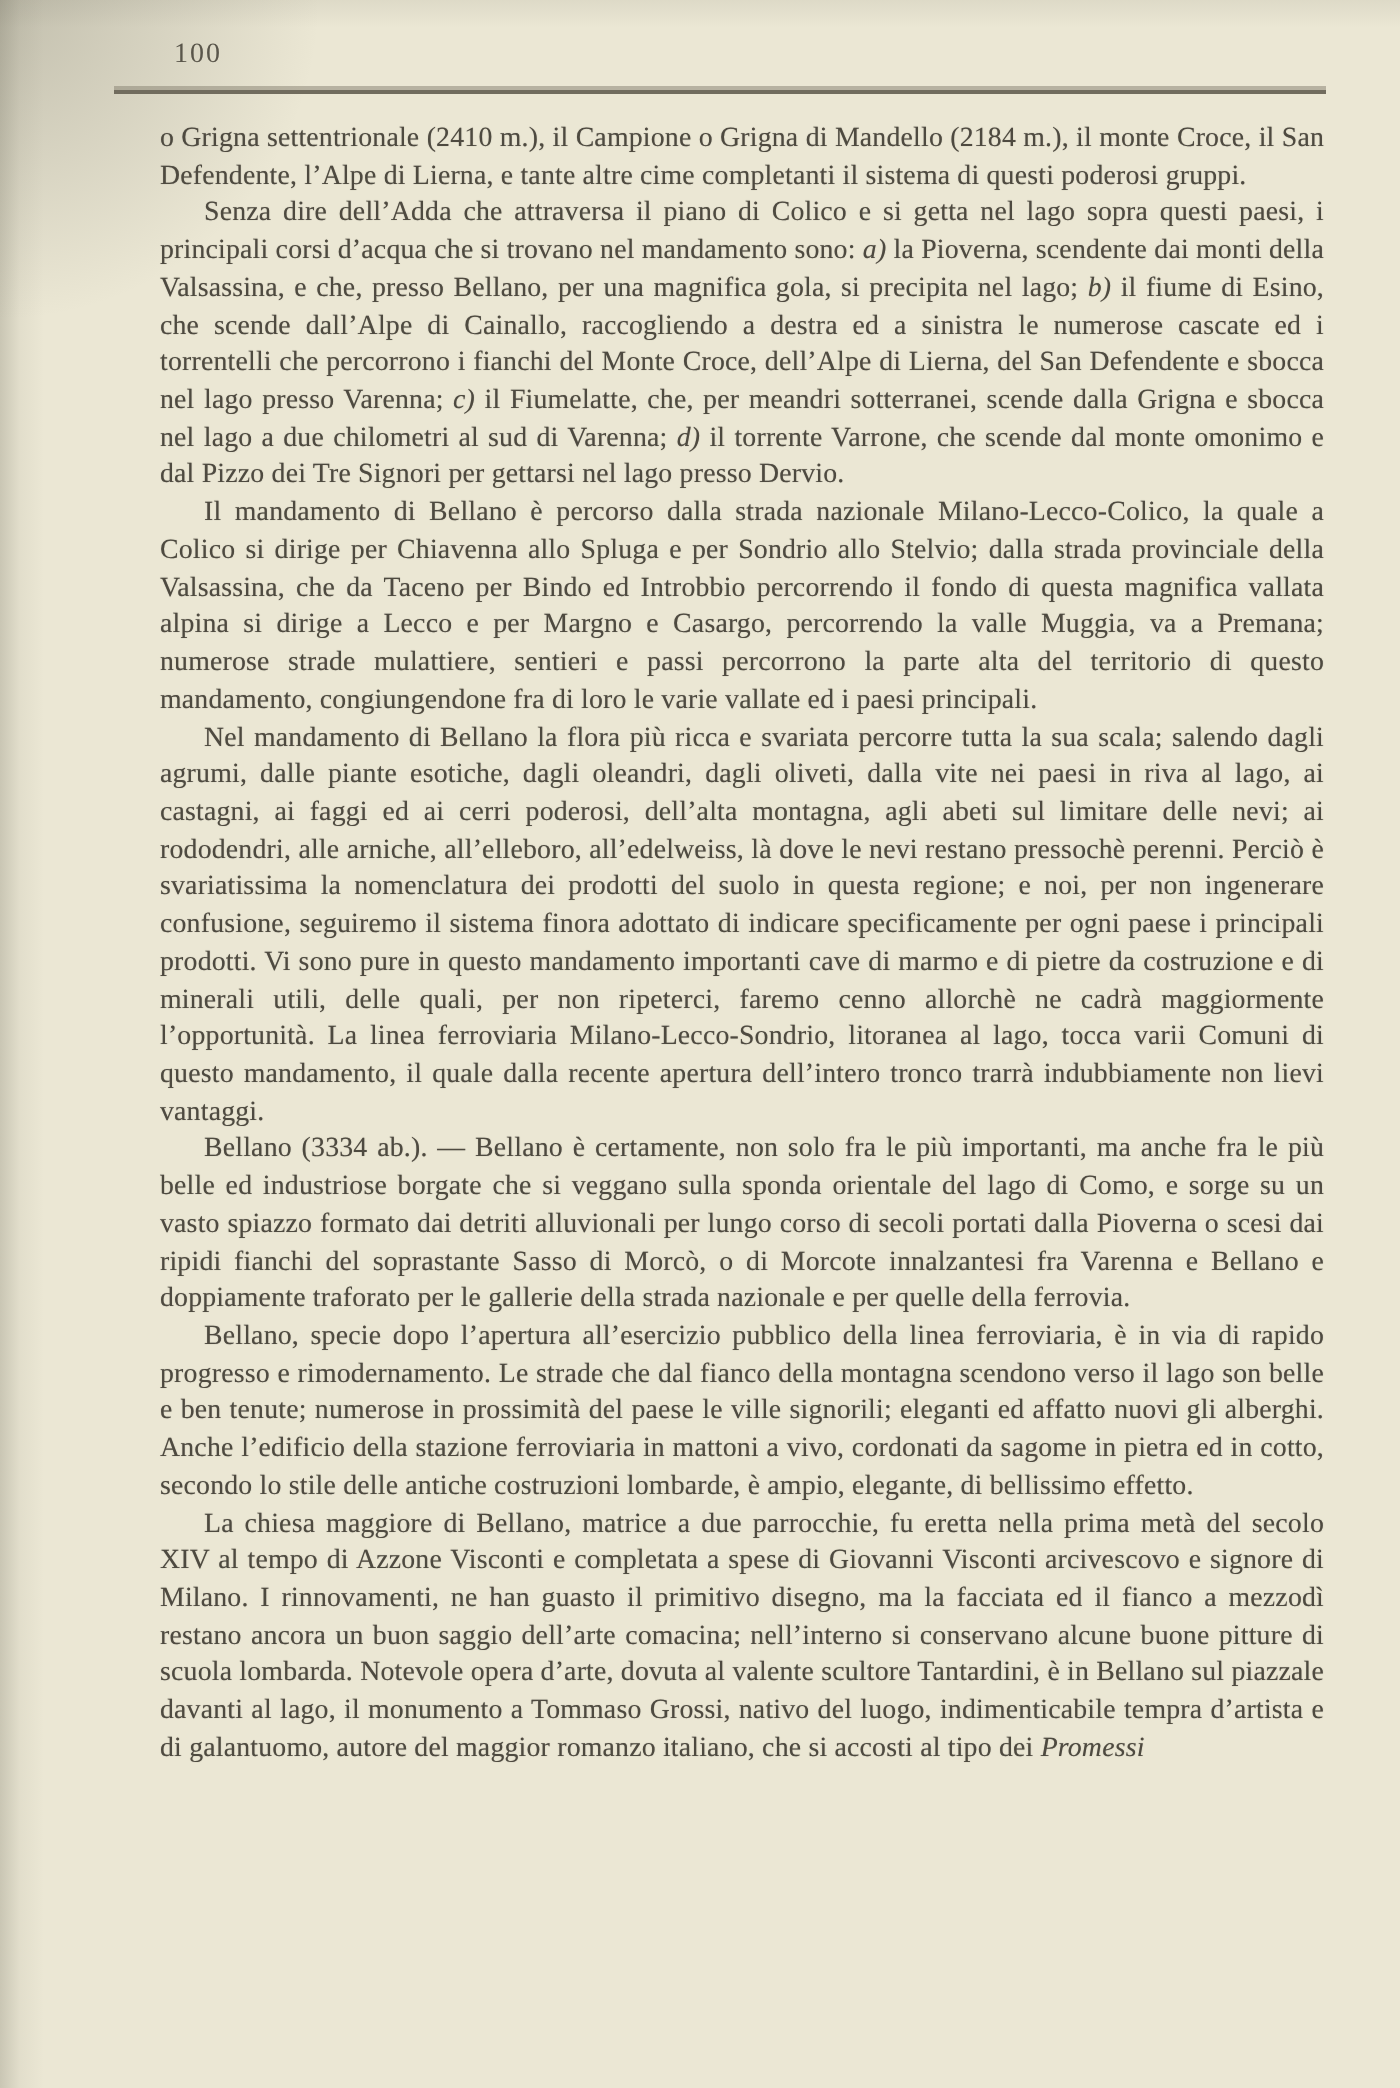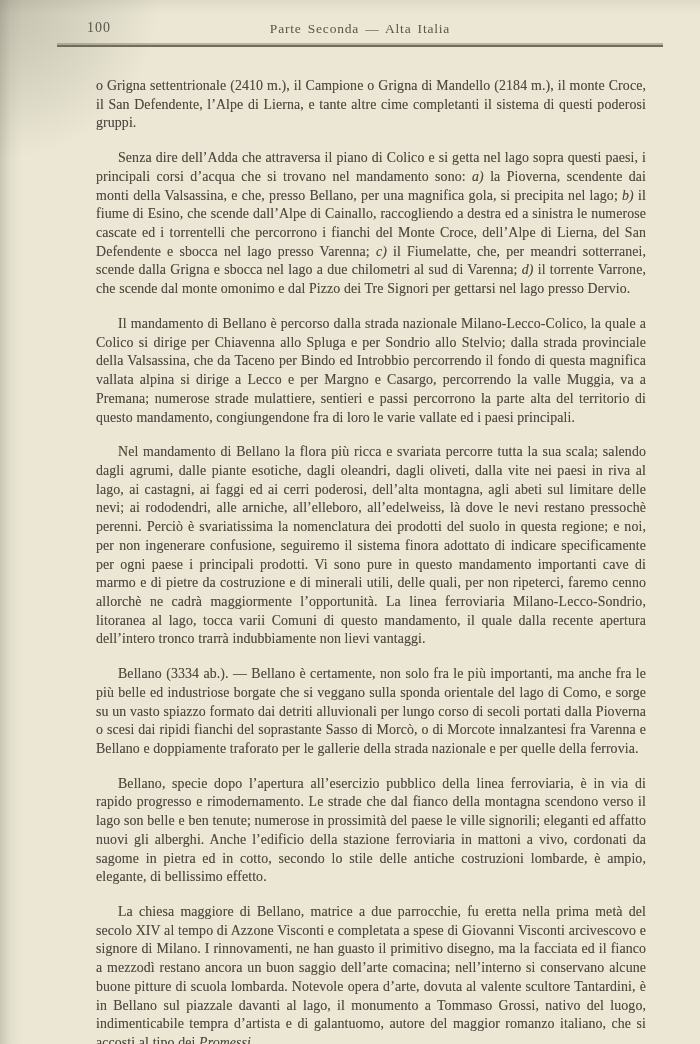--- a/index.html
+++ b/index.html
@@ -47,31 +47,30 @@
   .text-block {
     position: absolute;
     left: 80px; top: 61px; width: 582px;
     text-align: justify;
     font-size: 13.9px;
     line-height: 18.72px;
     letter-spacing: 0.1px;
     color: #4e4a40;
     text-shadow: 0 0 0.5px rgba(78,74,64,0.45);
   }
-  .para { margin: 16px; text-indent: 0; }
+  .para { margin: 0; text-indent: 0; }
   .para.indent { text-indent: 22px; }
   .para b { font-weight: normal; }
   .para i { font-style: italic; }
 </style>
 </head>
 <body>
 
 <div class="page">
   <div class="page-number">100</div>
-  <div class="running-title">Parte Seconda — Alta Italia</div>
   <div class="header-rule"></div>
   <div class="text-block">
       <p class="para"><span>o Grigna settentrionale (2410 m.), il Campione o Grigna di Mandello (2184 m.), il monte Croce, il San Defendente, l’Alpe di Lierna, e tante altre cime completanti il sistema di questi poderosi gruppi.</span></p>
       <p class="para indent"><span>Senza dire dell’Adda che attraversa il piano di Colico e si getta nel lago sopra questi paesi, i principali corsi d’acqua che si trovano nel mandamento sono: </span><i>a)</i><span> la Pioverna, scendente dai monti della Valsassina, e che, presso Bellano, per una magnifica gola, si precipita nel lago; </span><i>b)</i><span> il fiume di Esino, che scende dall’Alpe di Cainallo, raccogliendo a destra ed a sinistra le numerose cascate ed i torrentelli che percorrono i fianchi del Monte Croce, dell’Alpe di Lierna, del San Defendente e sbocca nel lago presso Varenna; </span><i>c)</i><span> il Fiumelatte, che, per meandri sotterranei, scende dalla Grigna e sbocca nel lago a due chilometri al sud di Varenna; </span><i>d)</i><span> il torrente Varrone, che scende dal monte omonimo e dal Pizzo dei Tre Signori per gettarsi nel lago presso Dervio.</span></p>
       <p class="para indent"><span>Il mandamento di Bellano è percorso dalla strada nazionale Milano-Lecco-Colico, la quale a Colico si dirige per Chiavenna allo Spluga e per Sondrio allo Stelvio; dalla strada provinciale della Valsassina, che da Taceno per Bindo ed Introbbio percorrendo il fondo di questa magnifica vallata alpina si dirige a Lecco e per Margno e Casargo, percorrendo la valle Muggia, va a Premana; numerose strade mulattiere, sentieri e passi percorrono la parte alta del territorio di questo mandamento, congiungendone fra di loro le varie vallate ed i paesi principali.</span></p>
       <p class="para indent"><span>Nel mandamento di Bellano la flora più ricca e svariata percorre tutta la sua scala; salendo dagli agrumi, dalle piante esotiche, dagli oleandri, dagli oliveti, dalla vite nei paesi in riva al lago, ai castagni, ai faggi ed ai cerri poderosi, dell’alta montagna, agli abeti sul limitare delle nevi; ai rododendri, alle arniche, all’elleboro, all’edelweiss, là dove le nevi restano pressochè perenni. Perciò è svariatissima la nomenclatura dei prodotti del suolo in questa regione; e noi, per non ingenerare confusione, seguiremo il sistema finora adottato di indicare specificamente per ogni paese i principali prodotti. Vi sono pure in questo mandamento importanti cave di marmo e di pietre da costruzione e di minerali utili, delle quali, per non ripeterci, faremo cenno allorchè ne cadrà maggiormente l’opportunità. La linea ferroviaria Milano-Lecco-Sondrio, litoranea al lago, tocca varii Comuni di questo mandamento, il quale dalla recente apertura dell’intero tronco trarrà indubbiamente non lievi vantaggi.</span></p>
       <p class="para indent"><b>Bellano</b><span> (3334 ab.). — Bellano è certamente, non solo fra le più importanti, ma anche fra le più belle ed industriose borgate che si veggano sulla sponda orientale del lago di Como, e sorge su un vasto spiazzo formato dai detriti alluvionali per lungo corso di secoli portati dalla Pioverna o scesi dai ripidi fianchi del soprastante Sasso di Morcò, o di Morcote innalzantesi fra Varenna e Bellano e doppiamente traforato per le gallerie della strada nazionale e per quelle della ferrovia.</span></p>
       <p class="para indent"><span>Bellano, specie dopo l’apertura all’esercizio pubblico della linea ferroviaria, è in via di rapido progresso e rimodernamento. Le strade che dal fianco della montagna scendono verso il lago son belle e ben tenute; numerose in prossimità del paese le ville signorili; eleganti ed affatto nuovi gli alberghi. Anche l’edificio della stazione ferroviaria in mattoni a vivo, cordonati da sagome in pietra ed in cotto, secondo lo stile delle antiche costruzioni lombarde, è ampio, elegante, di bellissimo effetto.</span></p>
       <p class="para indent"><span>La chiesa maggiore di Bellano, matrice a due parrocchie, fu eretta nella prima metà del secolo XIV al tempo di Azzone Visconti e completata a spese di Giovanni Visconti arcivescovo e signore di Milano. I rinnovamenti, ne han guasto il primitivo disegno, ma la facciata ed il fianco a mezzodì restano ancora un buon saggio dell’arte comacina; nell’interno si conservano alcune buone pitture di scuola lombarda. Notevole opera d’arte, dovuta al valente scultore Tantardini, è in Bellano sul piazzale davanti al lago, il monumento a Tommaso Grossi, nativo del luogo, indimenticabile tempra d’artista e di galantuomo, autore del maggior romanzo italiano, che si accosti al tipo dei </span><i>Promessi</i></p>
     </div>

